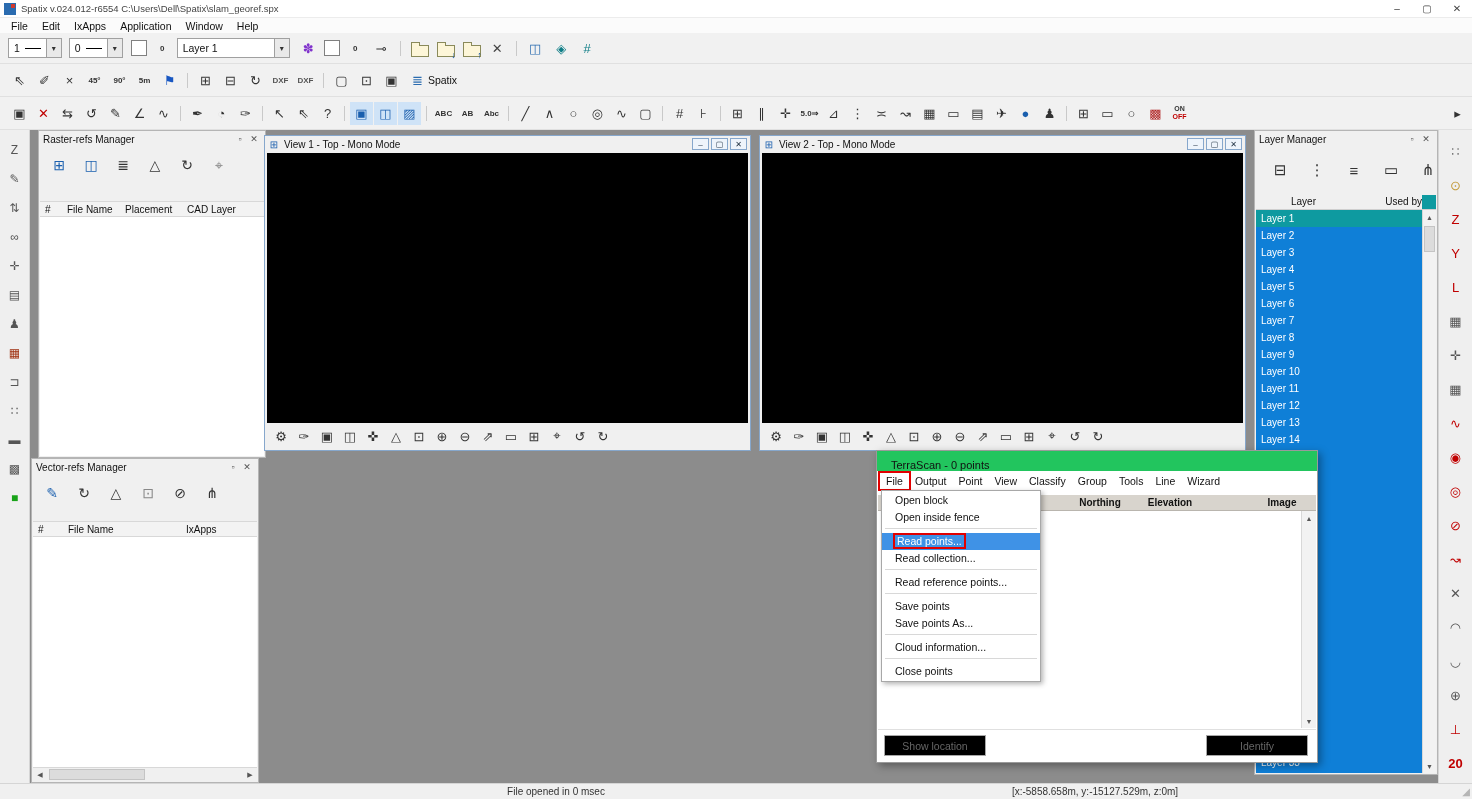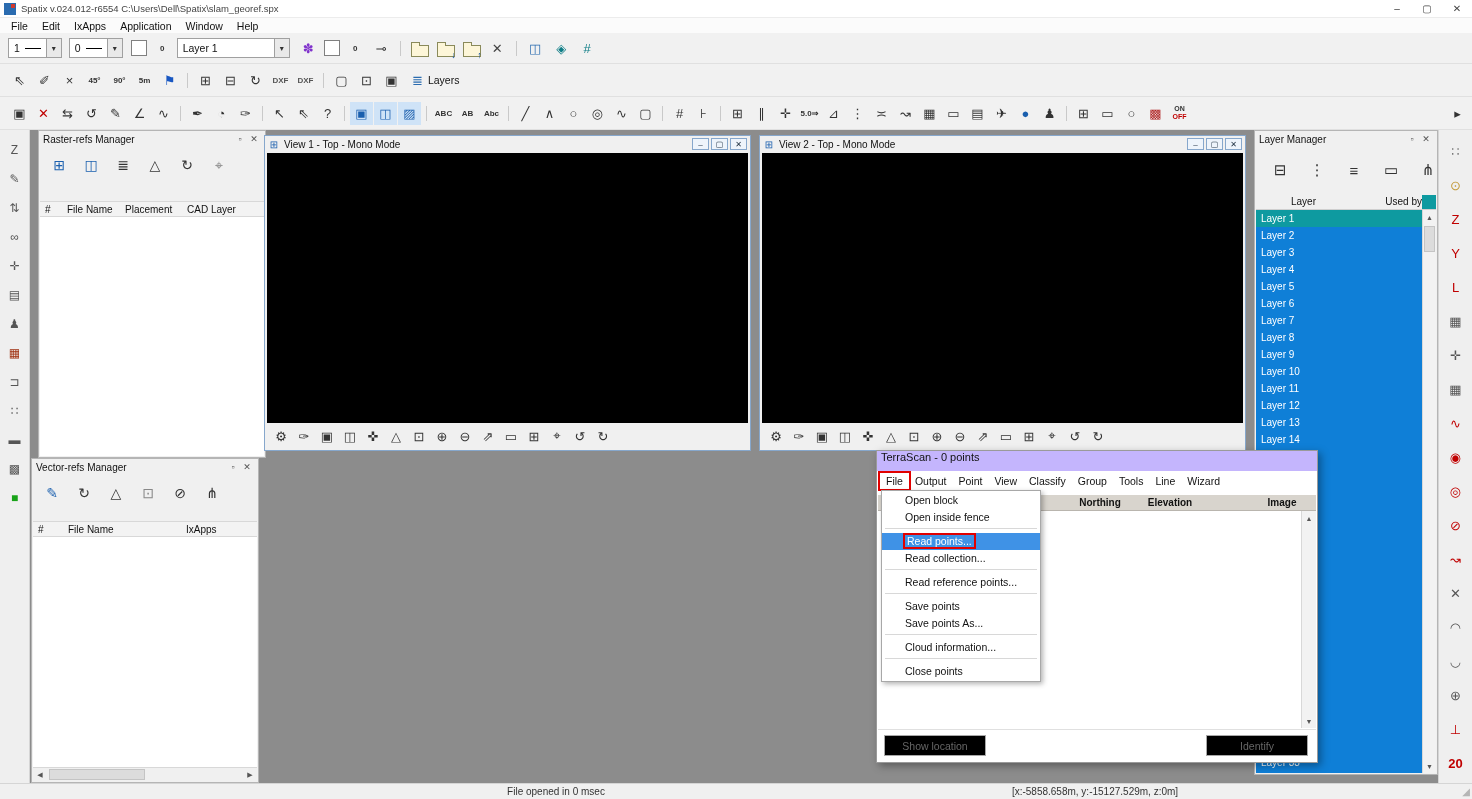--- a/index.html
+++ b/index.html
@@ -96,34 +96,34 @@
   .layer-row{height:17px;line-height:17px;color:#fff;padding-left:5px;font-size:10px;background:var(--layer_row,#0f7fd7)}
   .layer-row.selected{background:var(--layer_selected,#0e9aa0)}
   .vscroll{position:absolute;background:#f2f2f2;border-left:1px solid #d8d8d8}
   .lm-scroll{top:79px;right:1px;width:14px;bottom:1px}
   .vscroll .sarr{position:absolute;left:0;right:0;height:14px;display:flex;align-items:center;justify-content:center;font-size:7px;color:#555}
   .vscroll .sarr.u{top:0}.vscroll .sarr.d{bottom:0}
   .vscroll .thumb{position:absolute;left:1px;right:1px;top:16px;height:26px;background:#dcdcdc;border:1px solid #c4c4c4}
 
   
   #terrascan{position:absolute;left:876px;top:450px;width:442px;height:313px;background:#fff;border:1px solid #9a9a9a;box-shadow:3px 3px 8px rgba(0,0,0,.35);z-index:50}
-  .ts-titlebar{height:20px;display:flex;align-items:flex-start;padding-left:4px;font-size:11px;background:#c4b5fd}
+  .ts-titlebar{height:20px;display:flex;align-items:flex-end;padding-left:14px;font-size:11px;background:#22c55e}
   .ts-menubar{height:19px;display:flex;align-items:center;padding-left:3px;font-size:10.5px;background:#fff}
   .ts-mi{padding:2px 6px;position:relative}
   .ts-mi.annotated{outline:2px solid var(--annotation,#e10000)}
   .ts-colheader{position:absolute;top:44px;left:1px;right:1px;height:16px;background:#d8d4cd;border-bottom:1px solid #b9b5ae}
   .ts-col{position:absolute;top:2px;font-size:10px;font-weight:bold;width:60px;text-align:center}
   .ts-list{position:absolute;top:60px;left:1px;right:16px;bottom:34px;background:#fff}
   .ts-scroll{top:60px;right:1px;width:15px;bottom:34px}
   .ts-bottom{position:absolute;left:1px;right:1px;bottom:1px;height:32px;background:#fff;border-top:1px solid #e0e0e0}
   .ts-btn{position:absolute;bottom:5px;height:21px;width:102px;background:#000000;border:1px solid #a8a8a8;font-size:10.5px;color:#666;display:flex;align-items:center;justify-content:center}
   #show-location-btn{left:6px}
   #identify-btn{right:8px}
   .ts-dropdown{position:absolute;left:4px;top:39px;width:160px;background:#fff;border:1px solid #a8a8a8;box-shadow:2px 2px 5px rgba(0,0,0,.3);padding:1px 0;z-index:60}
-  .ts-dd-item{height:17px;line-height:17px;padding-left:23px;font-size:10.5px;white-space:nowrap}
+  .ts-dd-item{height:17px;line-height:17px;padding-left:13px;font-size:10.5px;white-space:nowrap}
   .ts-dd-item.highlighted{background:var(--selection,#3f92e6);color:#fff}
   .ts-dd-item.annotated .lbl{outline:2px solid var(--annotation,#e10000);padding:0 2px}
   .ts-dd-item.separator{height:5px;padding:0}
   .ts-dd-item.separator::after{content:"";display:block;margin:2px 3px;border-top:1px solid #d8d8d8}
 
   
   .statusbar{position:absolute;left:0;right:0;bottom:0;height:16px;background:#f0f0f0;border-top:1px solid #d5d5d5;font-size:10px;color:#333}
   #status-msg{position:absolute;left:466px;width:180px;text-align:center;top:2px}
   #status-coords{position:absolute;left:985px;width:220px;text-align:center;top:2px}
   .grip{position:absolute;right:2px;top:2px;color:#b5b5b5;font-size:10px}
@@ -259,21 +259,21 @@
       </div>
       <div class="icon">
         <span class="g">⊡</span>
       </div>
       <div class="icon">
         <span class="g">▣</span>
       </div>
     </div>
   <div class="layers-btn">
     <span class="g">≣</span>
-    <span>Layers</span>
+    <span>Spatix</span>
   </div>
 </div>
 
 <div class="tb tb3">
   <div style="display:flex;align-items:center;gap:1px">
 
   <div class="icon">
         <span class="g">▣</span>
       </div>
       <div class="icon" style="color: rgb(192, 0, 0);">

